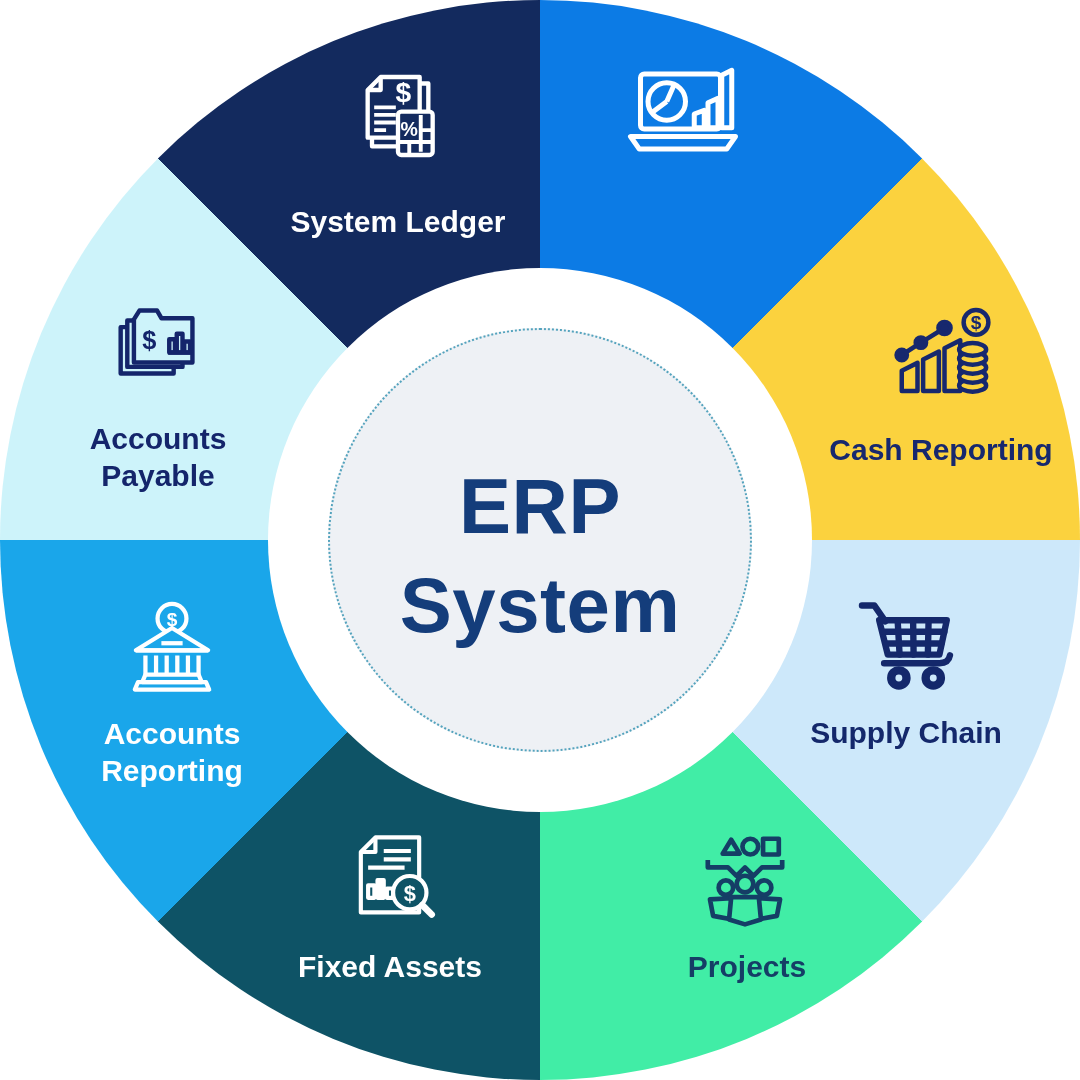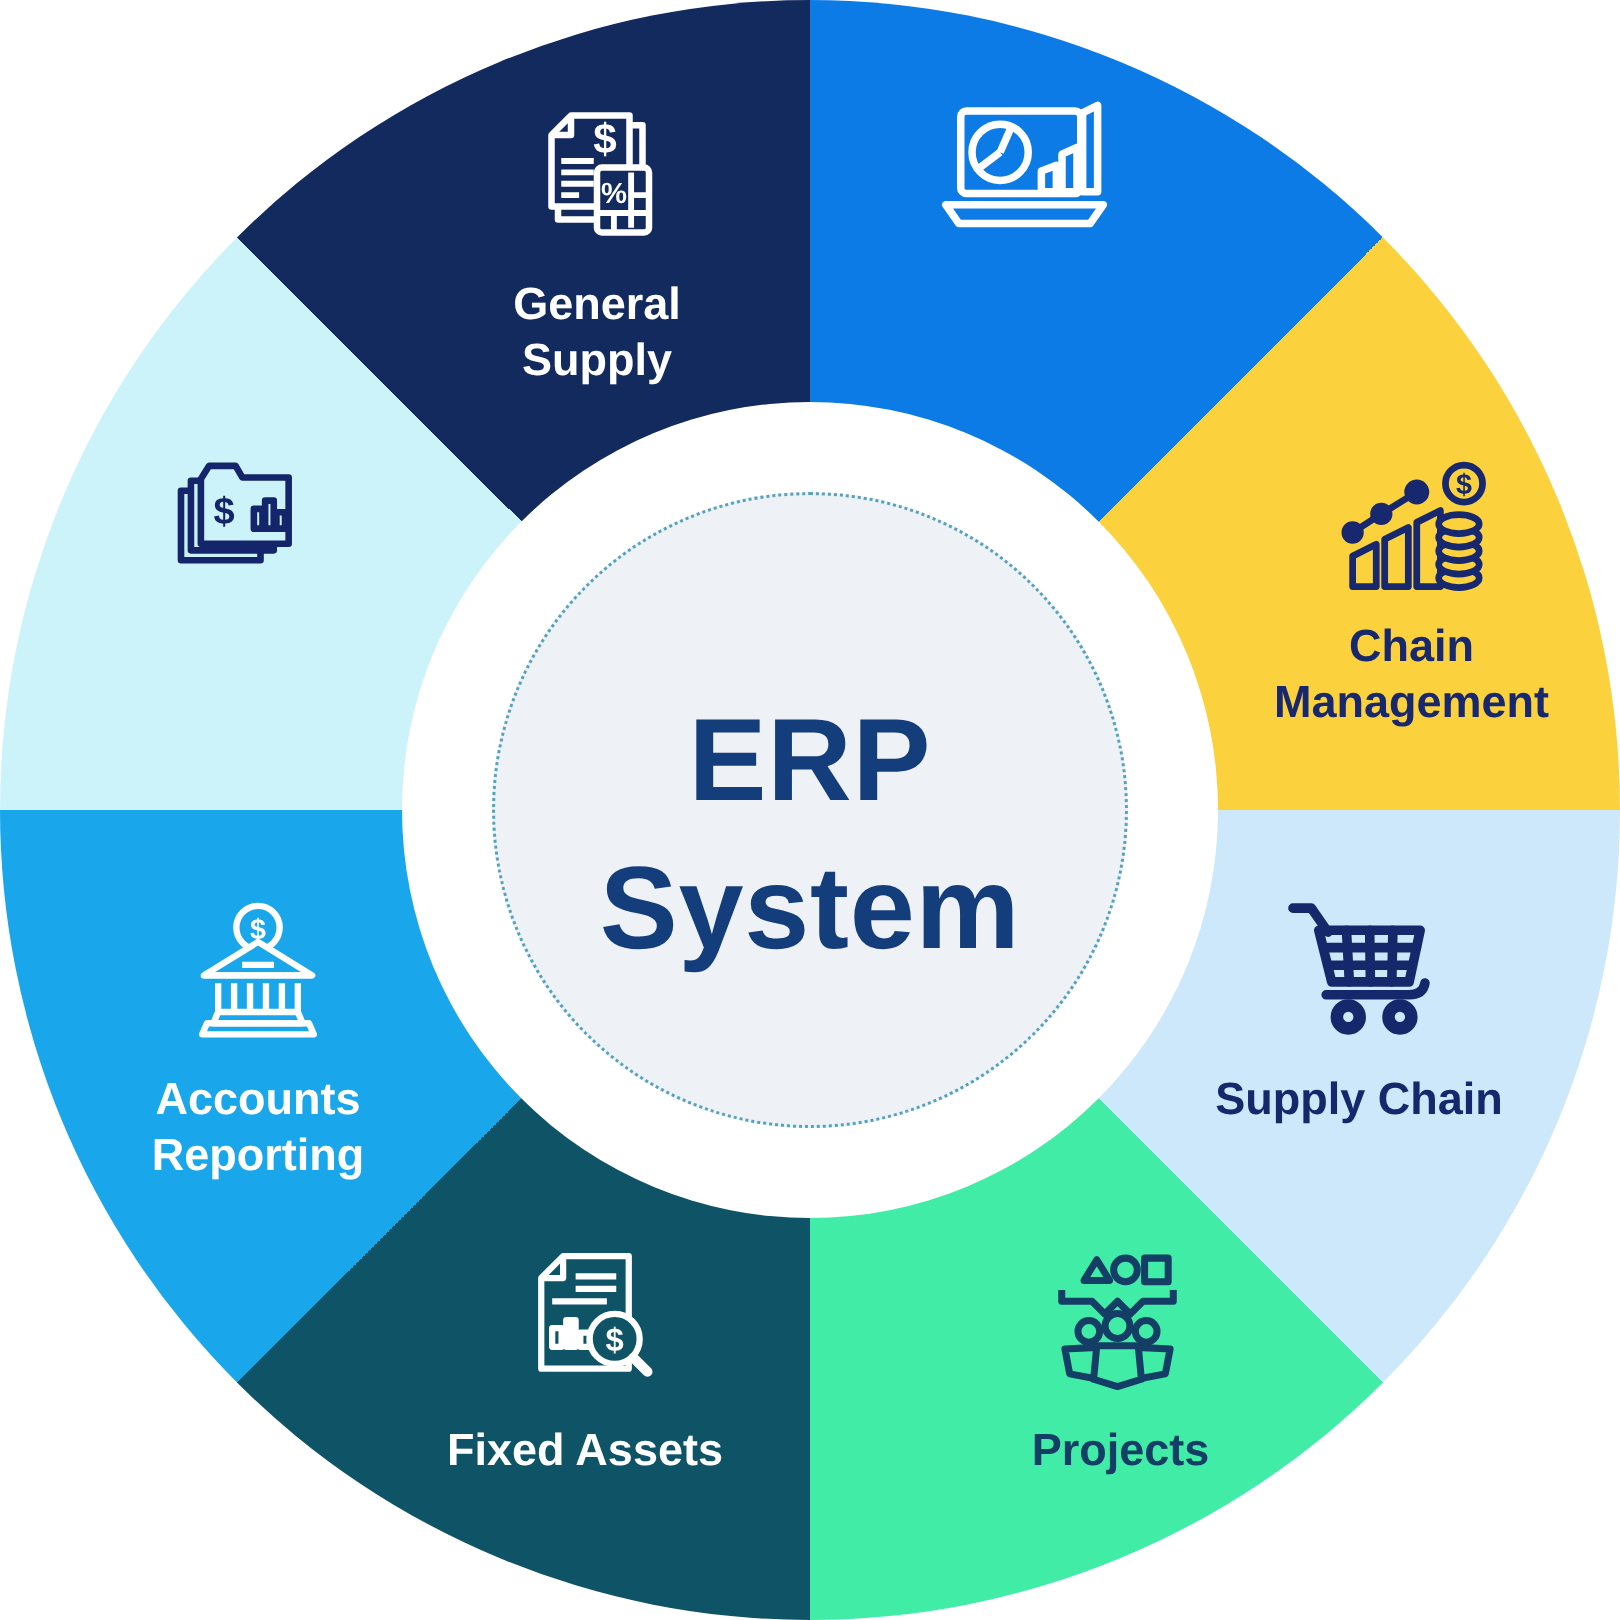--- a/index.html
+++ b/index.html
@@ -62,21 +62,21 @@
           <circle cx="26" cy="12" r="2.7" fill="currentColor"></circle>
           <ellipse class="fillbg" cx="38.5" cy="37.5" rx="6" ry="2.8"></ellipse>
           <ellipse class="fillbg" cx="38.5" cy="33.5" rx="6" ry="2.8"></ellipse>
           <ellipse class="fillbg" cx="38.5" cy="29.5" rx="6" ry="2.8"></ellipse>
           <ellipse class="fillbg" cx="38.5" cy="25.5" rx="6" ry="2.8"></ellipse>
           <ellipse class="fillbg" cx="38.5" cy="21.5" rx="6" ry="2.8"></ellipse>
           <circle class="fillbg" cx="40" cy="9.5" r="5.5"></circle>
           <text x="40" y="12.5" font-size="8.5" fill="currentColor" stroke="none" text-anchor="middle">$</text>
         </svg>
       </div>
-      <div class="label">Chain Management</div>
+      <div class="label">Cash Reporting</div>
     </div>
 
     <div class="seg seg-supply" style="color: rgb(20, 40, 107); --bg: #cde8fa;">
       <div class="icon">
         <svg width="118" height="118" viewBox="0 0 48 48" fill="none" stroke="currentColor" stroke-width="2.6" stroke-linejoin="round" stroke-linecap="round">
           <path d="M6.5 7.5 h5 l4.5 6.5"></path>
           <path d="M13.5 13.5 H41 L38 27.5 H17 Z"></path>
           <path d="M21 13.5 L21.8 27.5 M27.3 13.5 L27.5 27.5 M33.6 13.5 L33.3 27.5"></path>
           <path d="M15 18.2 H40 M16.2 23 H38.8"></path>
           <path d="M15.5 31 H38 c2.8 0 4 -1.4 4.3 -3.2"></path>
@@ -144,36 +144,37 @@
           <rect class="fillbg" x="8" y="15" width="24" height="21"></rect>
           <rect class="fillbg" x="11" y="12" width="25" height="21"></rect>
           <path class="fillbg" d="M14 31 V11.5 L16.5 7.5 H24.5 L26.5 11 H40.5 V31 Z"></path>
           <text x="21" y="25" font-size="11.5" fill="currentColor" stroke="none" text-anchor="middle">$</text>
           <rect x="30" y="20.5" width="2.6" height="6"></rect>
           <rect x="33.4" y="18" width="2.6" height="8.5"></rect>
           <rect x="36.8" y="21.5" width="2.6" height="5"></rect>
           <path d="M29.5 26.5 H40"></path>
         </svg>
       </div>
+      <div class="label">Accounts Payable</div>
     </div>
 
     <div class="seg seg-gl" style="color: rgb(255, 255, 255); --bg: #132a5e;">
       <div class="icon">
         <svg width="104" height="104" viewBox="0 0 48 48" fill="none" stroke="currentColor" stroke-width="2" stroke-linejoin="round">
           <path d="M34 9 h4 v29 h-26 v-3.5"></path>
           <path class="fillbg" d="M16 6 H34 V34 H10 V12 Z"></path>
           <path d="M16 6 V12 H10"></path>
           <text x="26.5" y="17.5" font-size="13" fill="currentColor" stroke="none" text-anchor="middle">$</text>
           <path d="M13 20 H23 M13 23.5 H23 M13 27 H23 M13 30.5 H18.5" stroke-width="1.8"></path>
           <rect class="fillbg" x="24" y="22" width="16" height="20" rx="1.5"></rect>
           <path d="M34.5 23.5 V40.5 M34.5 30.5 H40 M34.5 36 H40 M24 36 H34.5 M29.2 36 V42" stroke-width="1.8"></path>
           <text x="29.2" y="33" font-size="9" fill="currentColor" stroke="none" text-anchor="middle">%</text>
         </svg>
       </div>
-      <div class="label">General Supply</div>
+      <div class="label">System Ledger</div>
     </div>
 
     <div class="hole"></div>
     <div class="hub" id="hub" style="background: rgb(238, 241, 245); border-color: rgb(84, 163, 189);">
       <div class="hub-title" id="hub-title" style="color: rgb(20, 61, 123); margin-top: 32px;">ERP
 System</div>
     </div>
 
   </div>
 </div>

